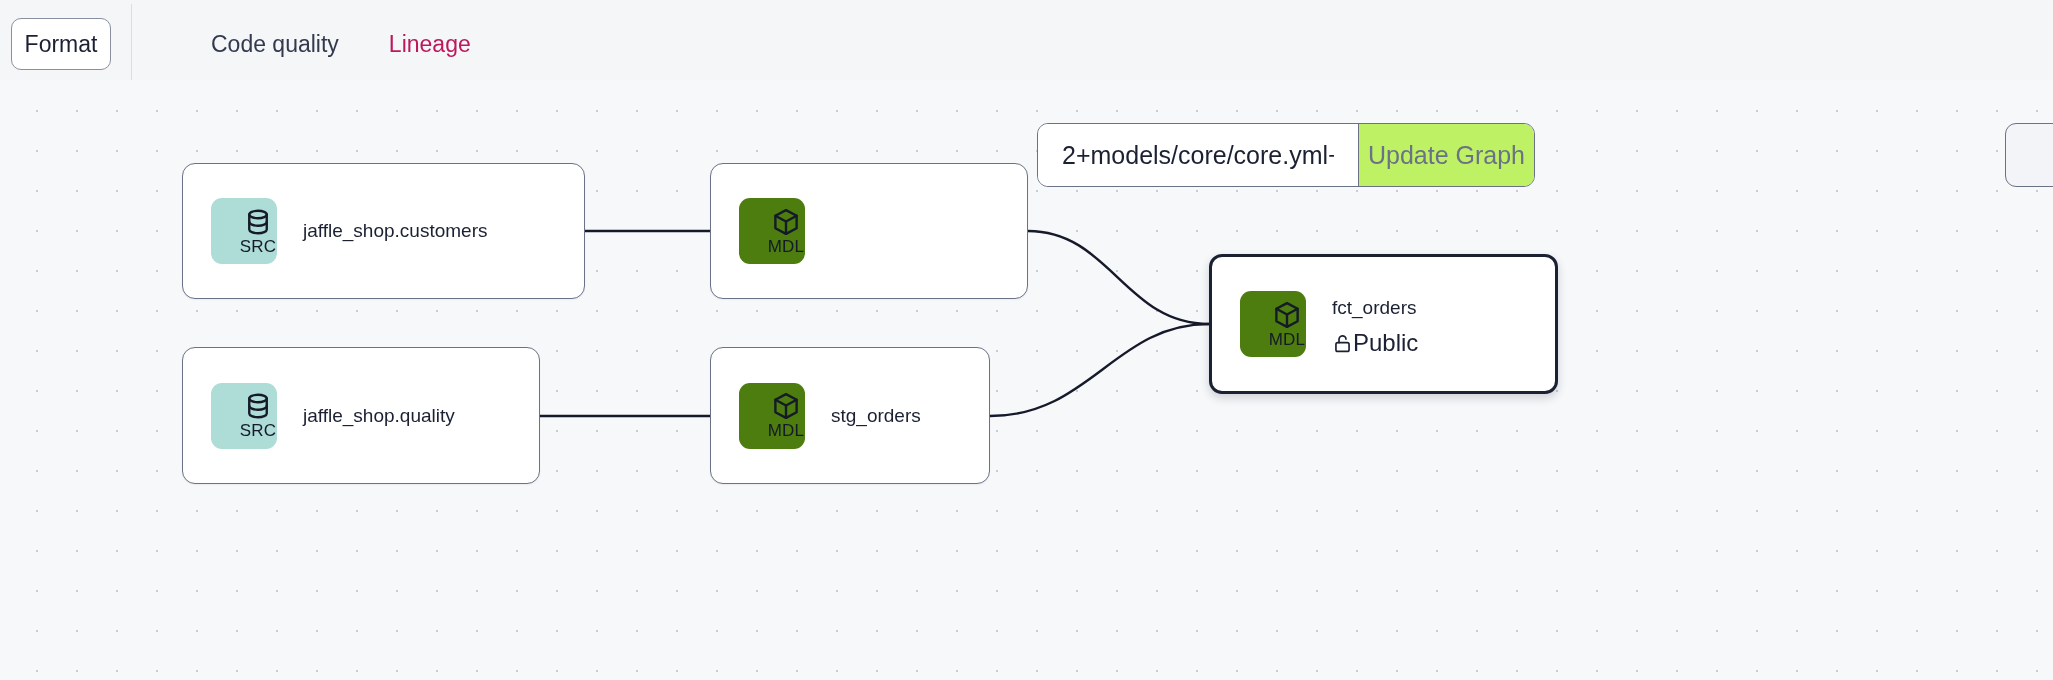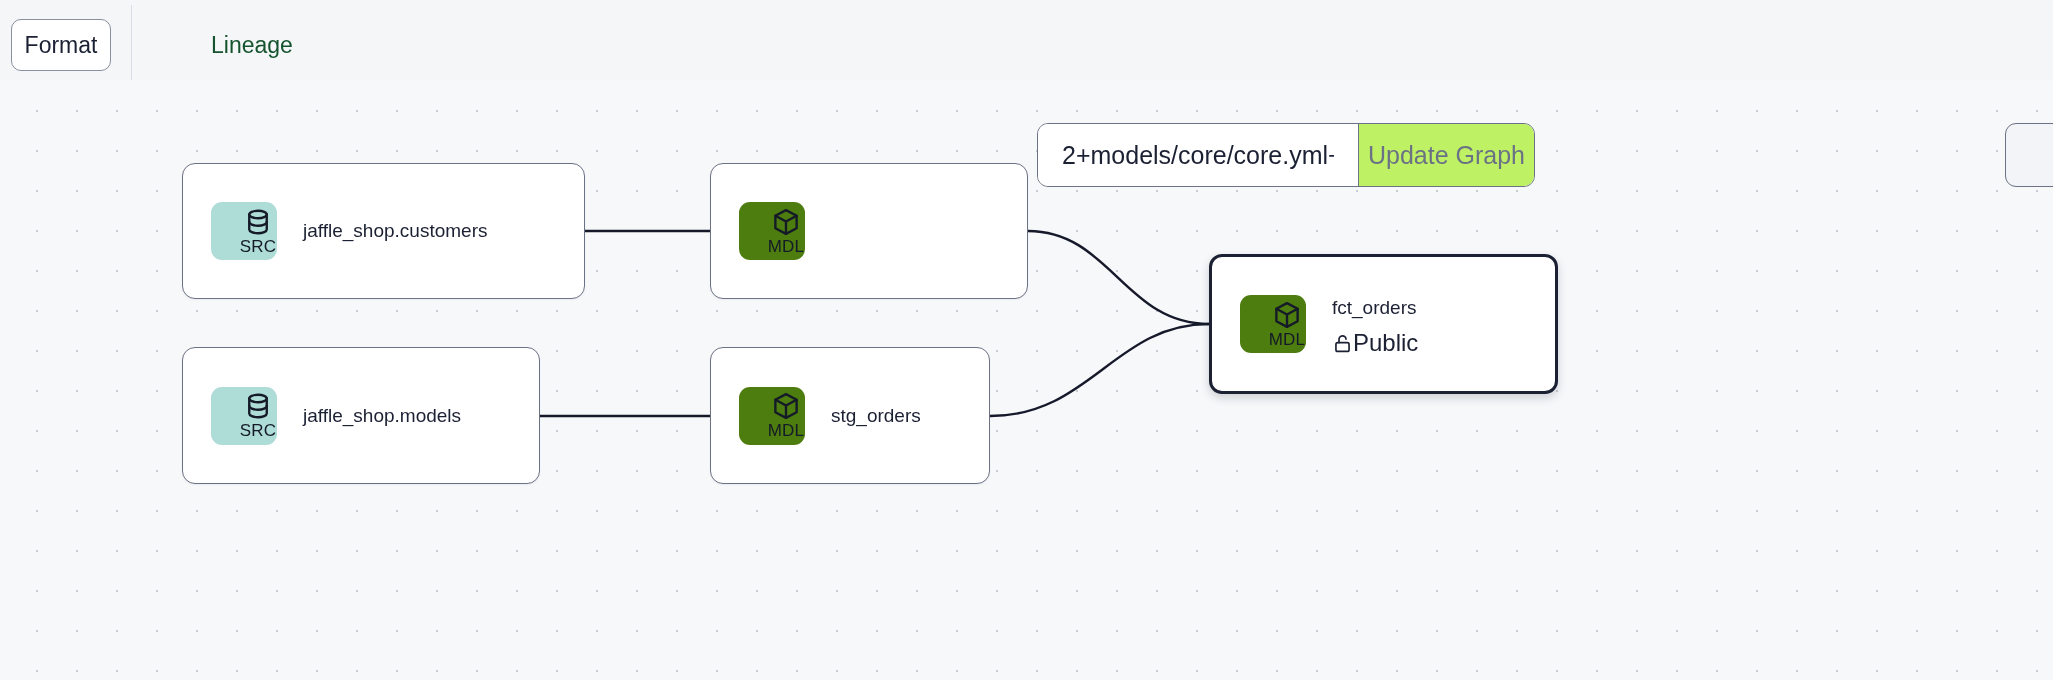--- a/index.html
+++ b/index.html
@@ -22,21 +22,21 @@
 
   
   .header {
     position: absolute;
     top: 0; left: 0;
     width: 2053px;
     height: 92px;
     background: #F4F6F8;
     display: flex;
     align-items: center;
-    border-bottom: 2px solid #84cc16;
+    border-bottom: 4px solid #84cc16;
   }
 
   .format-btn {
     margin-left: 11px;
     width: 100px;
     height: 52px;
     background: #ffffff;
     border: 1.6px solid #8A90A0;
     border-radius: 10px;
     display: flex;
@@ -67,21 +67,21 @@
     position: relative;
     display: flex;
     align-items: center;
     padding: 0 25px;
     font-size: 23px;
     color: #333A4D;
     cursor: pointer;
     white-space: nowrap;
   }
 
-  .tab.active { color: #14532d; }
+  .tab.active { color: #be185d; }
 
   .tab.active::after {
     content: "";
     position: absolute;
     left: 0; right: 0;
     bottom: 0;
     height: 4px;
     background: #929AAB;
     border-radius: 2px;
   }
@@ -120,21 +120,21 @@
     cursor: pointer;
   }
 
   .node.selected {
     border: 3px solid #1B2033;
     box-shadow: 0 4px 10px rgba(20,25,40,0.18);
   }
 
   .badge {
     width: 66px;
-    height: 58px;
+    height: 66px;
     border-radius: 11px;
     display: flex;
     flex-direction: column;
     align-items: center;
     justify-content: center;
     flex: none;
     gap: 1px;
     padding-left: 28px;
   }
 
@@ -239,20 +239,21 @@
 <body>
 
 <div id="app">
 
   <div class="header">
     <button class="format-btn">Format</button>
 
     <div class="header-divider"></div>
 
     <div class="tabs">
+      <div class="tab">Code quality</div>
       <div class="tab active">Lineage</div>
     </div>
   </div>
 
   <div class="canvas">
 
     <svg class="edges" viewBox="0 0 2053 600" width="2053" height="600">
 
       <path d="M585,151 L710,151" fill="none" stroke="#15192A" stroke-width="2.4"></path>
 
@@ -291,21 +292,21 @@
     <div class="node" style="left:182px; top:267px; width:358px; height:137px;">
       <div class="badge src">
         <svg width="30" height="30" viewBox="0 0 24 24" fill="none" stroke="#151A28" stroke-width="1.9" stroke-linecap="round" stroke-linejoin="round">
           <ellipse cx="12" cy="6" rx="7" ry="3"></ellipse>
           <path d="M5 6v12c0 1.66 3.13 3 7 3s7-1.34 7-3V6"></path>
           <path d="M5 12c0 1.66 3.13 3 7 3s7-1.34 7-3"></path>
         </svg>
         <span class="badge-label">SRC</span>
       </div>
       <div class="node-text">
-        <div class="node-title">jaffle_shop.models</div>
+        <div class="node-title">jaffle_shop.quality</div>
       </div>
     </div>
 
     <div class="node" style="left:710px; top:267px; width:280px; height:137px;">
       <div class="badge mdl">
         <svg width="30" height="30" viewBox="0 0 24 24" fill="none" stroke="#151A28" stroke-width="1.9" stroke-linecap="round" stroke-linejoin="round">
           <path d="M12 2.5 20.5 7v10L12 21.5 3.5 17V7z"></path>
           <path d="M3.5 7 12 11.6 20.5 7"></path>
           <path d="M12 11.6v9.9"></path>
         </svg>

